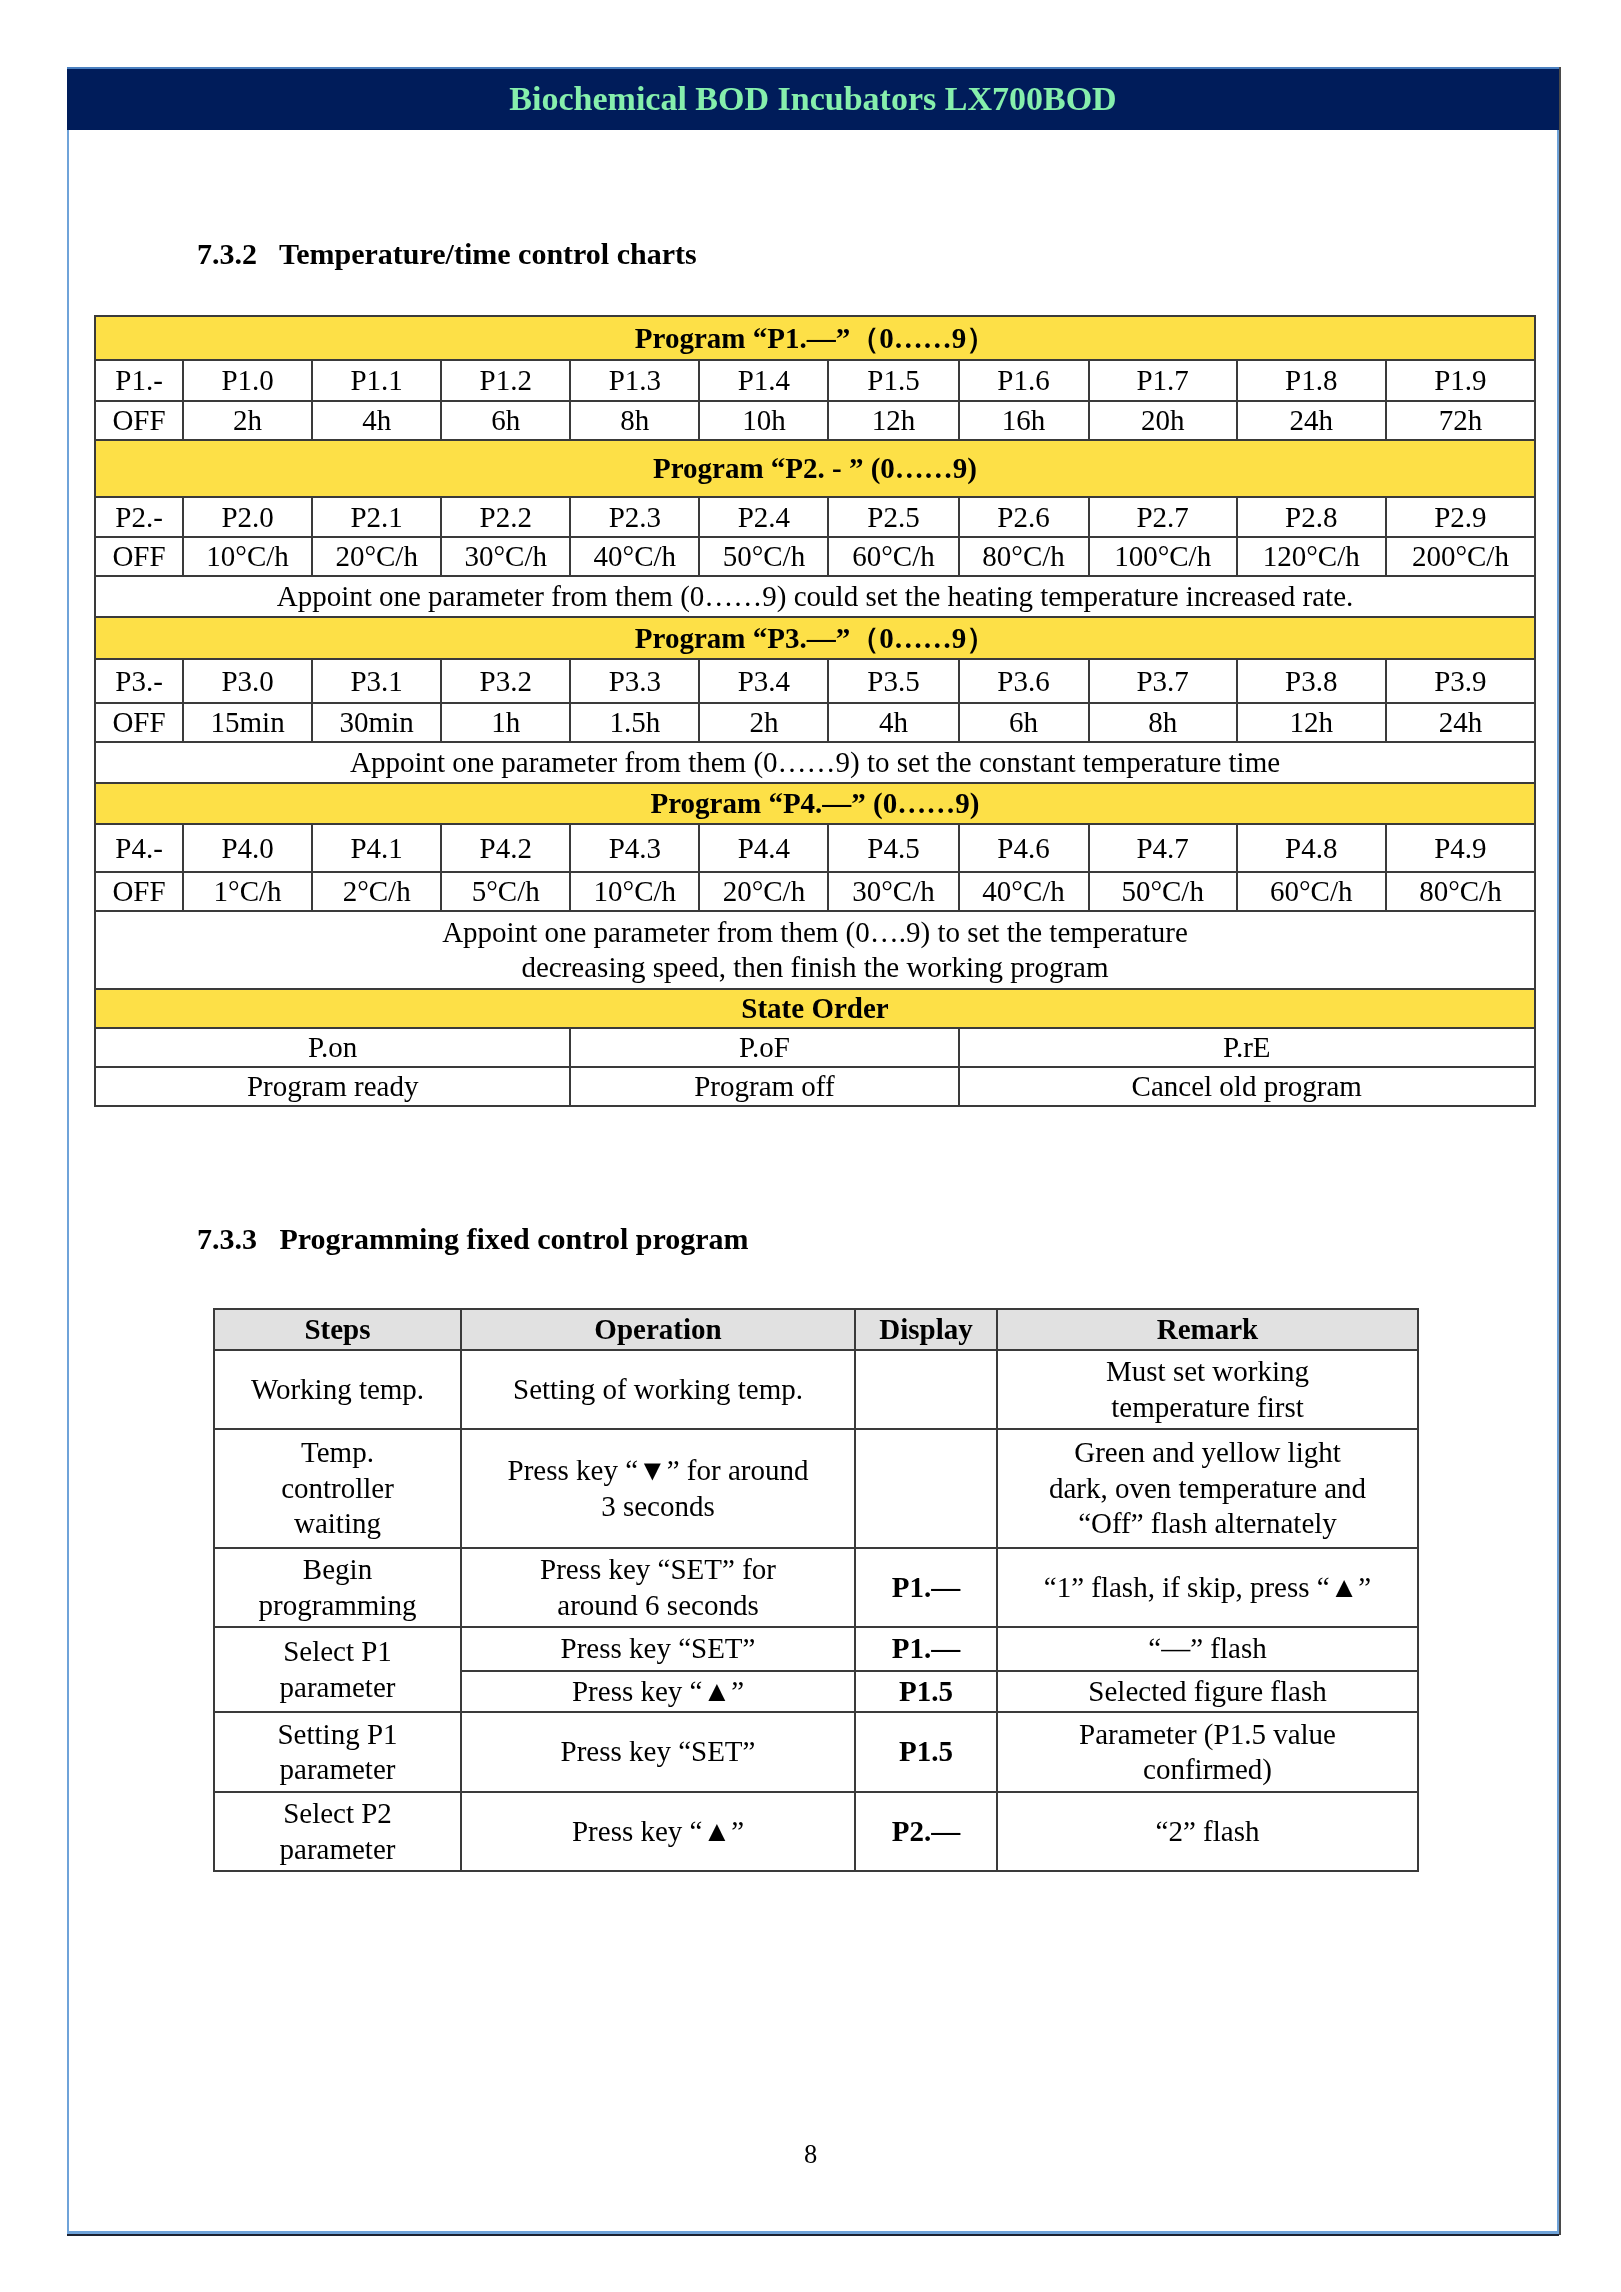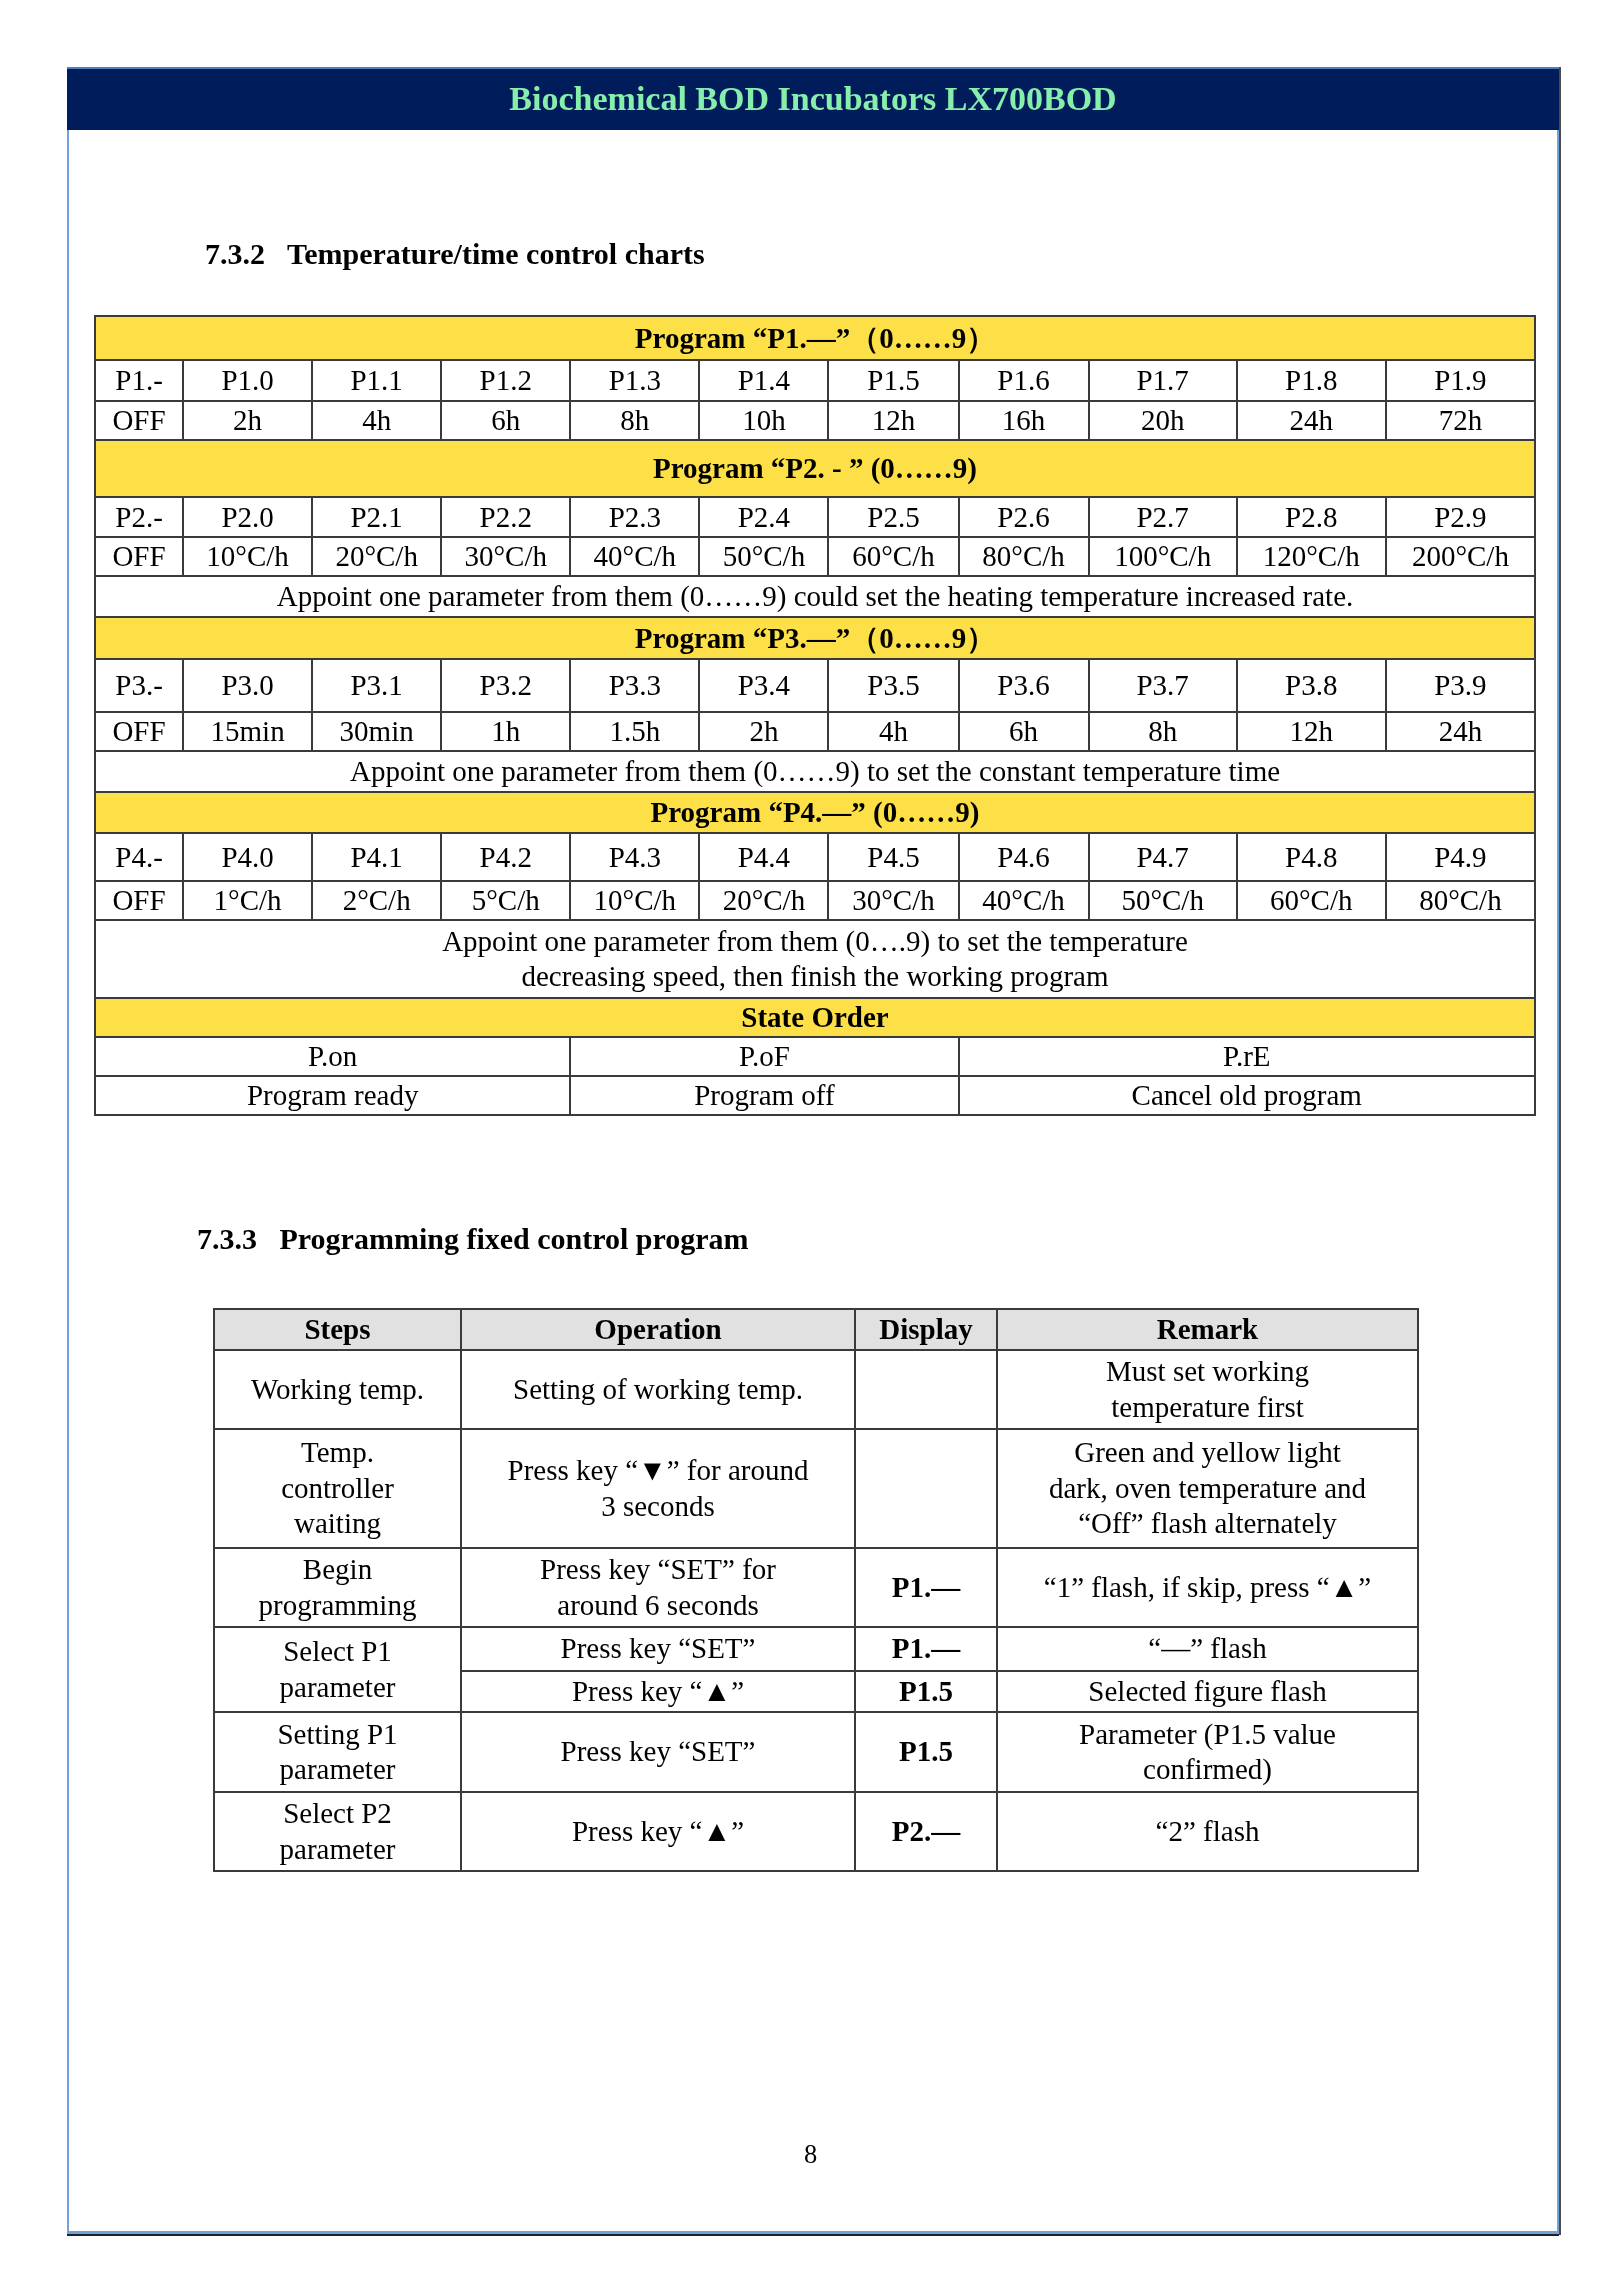--- a/index.html
+++ b/index.html
@@ -26,21 +26,21 @@
 </head>
 <body>
 
 <div class="frame"></div>
 <div class="frame-bottom"></div>
 
 <div class="header-bar">
   <span>Biochemical BOD Incubators LX700BOD</span>
 </div>
 
-<div class="section-title" style="left:205px; top:237px;"><span>7.3.2</span>   <span>Temperature/time control charts</span></div>
+<div class="section-title" style="left:197px; top:237px;"><span>7.3.2</span>   <span>Temperature/time control charts</span></div>
 
 <table class="t1" style="left:94px; top:315px; width:1442px;">
   <colgroup>
     <col style="width:88px">
       <col style="width:129px">
       <col style="width:129px">
       <col style="width:129px">
     <col style="width:129px">
       <col style="width:129px">
       <col style="width:130px">
@@ -110,21 +110,21 @@
     <td>120°C/h</td>
     <td>200°C/h</td>
   </tr>
   <tr style="height:41px">
         <td colspan="11">Appoint one parameter from them (0……9) could set the heating temperature increased rate.</td>
       </tr>
 
   <tr style="height:42px">
         <td colspan="11" class="shade">Program “P3.—”（0……9）</td>
       </tr>
-  <tr style="height:53px">
+  <tr style="height:44px">
     <td>P3.-</td>
     <td>P3.0</td>
     <td>P3.1</td>
     <td>P3.2</td>
     <td>P3.3</td>
     <td>P3.4</td>
     <td>P3.5</td>
     <td>P3.6</td>
     <td>P3.7</td>
     <td>P3.8</td>

